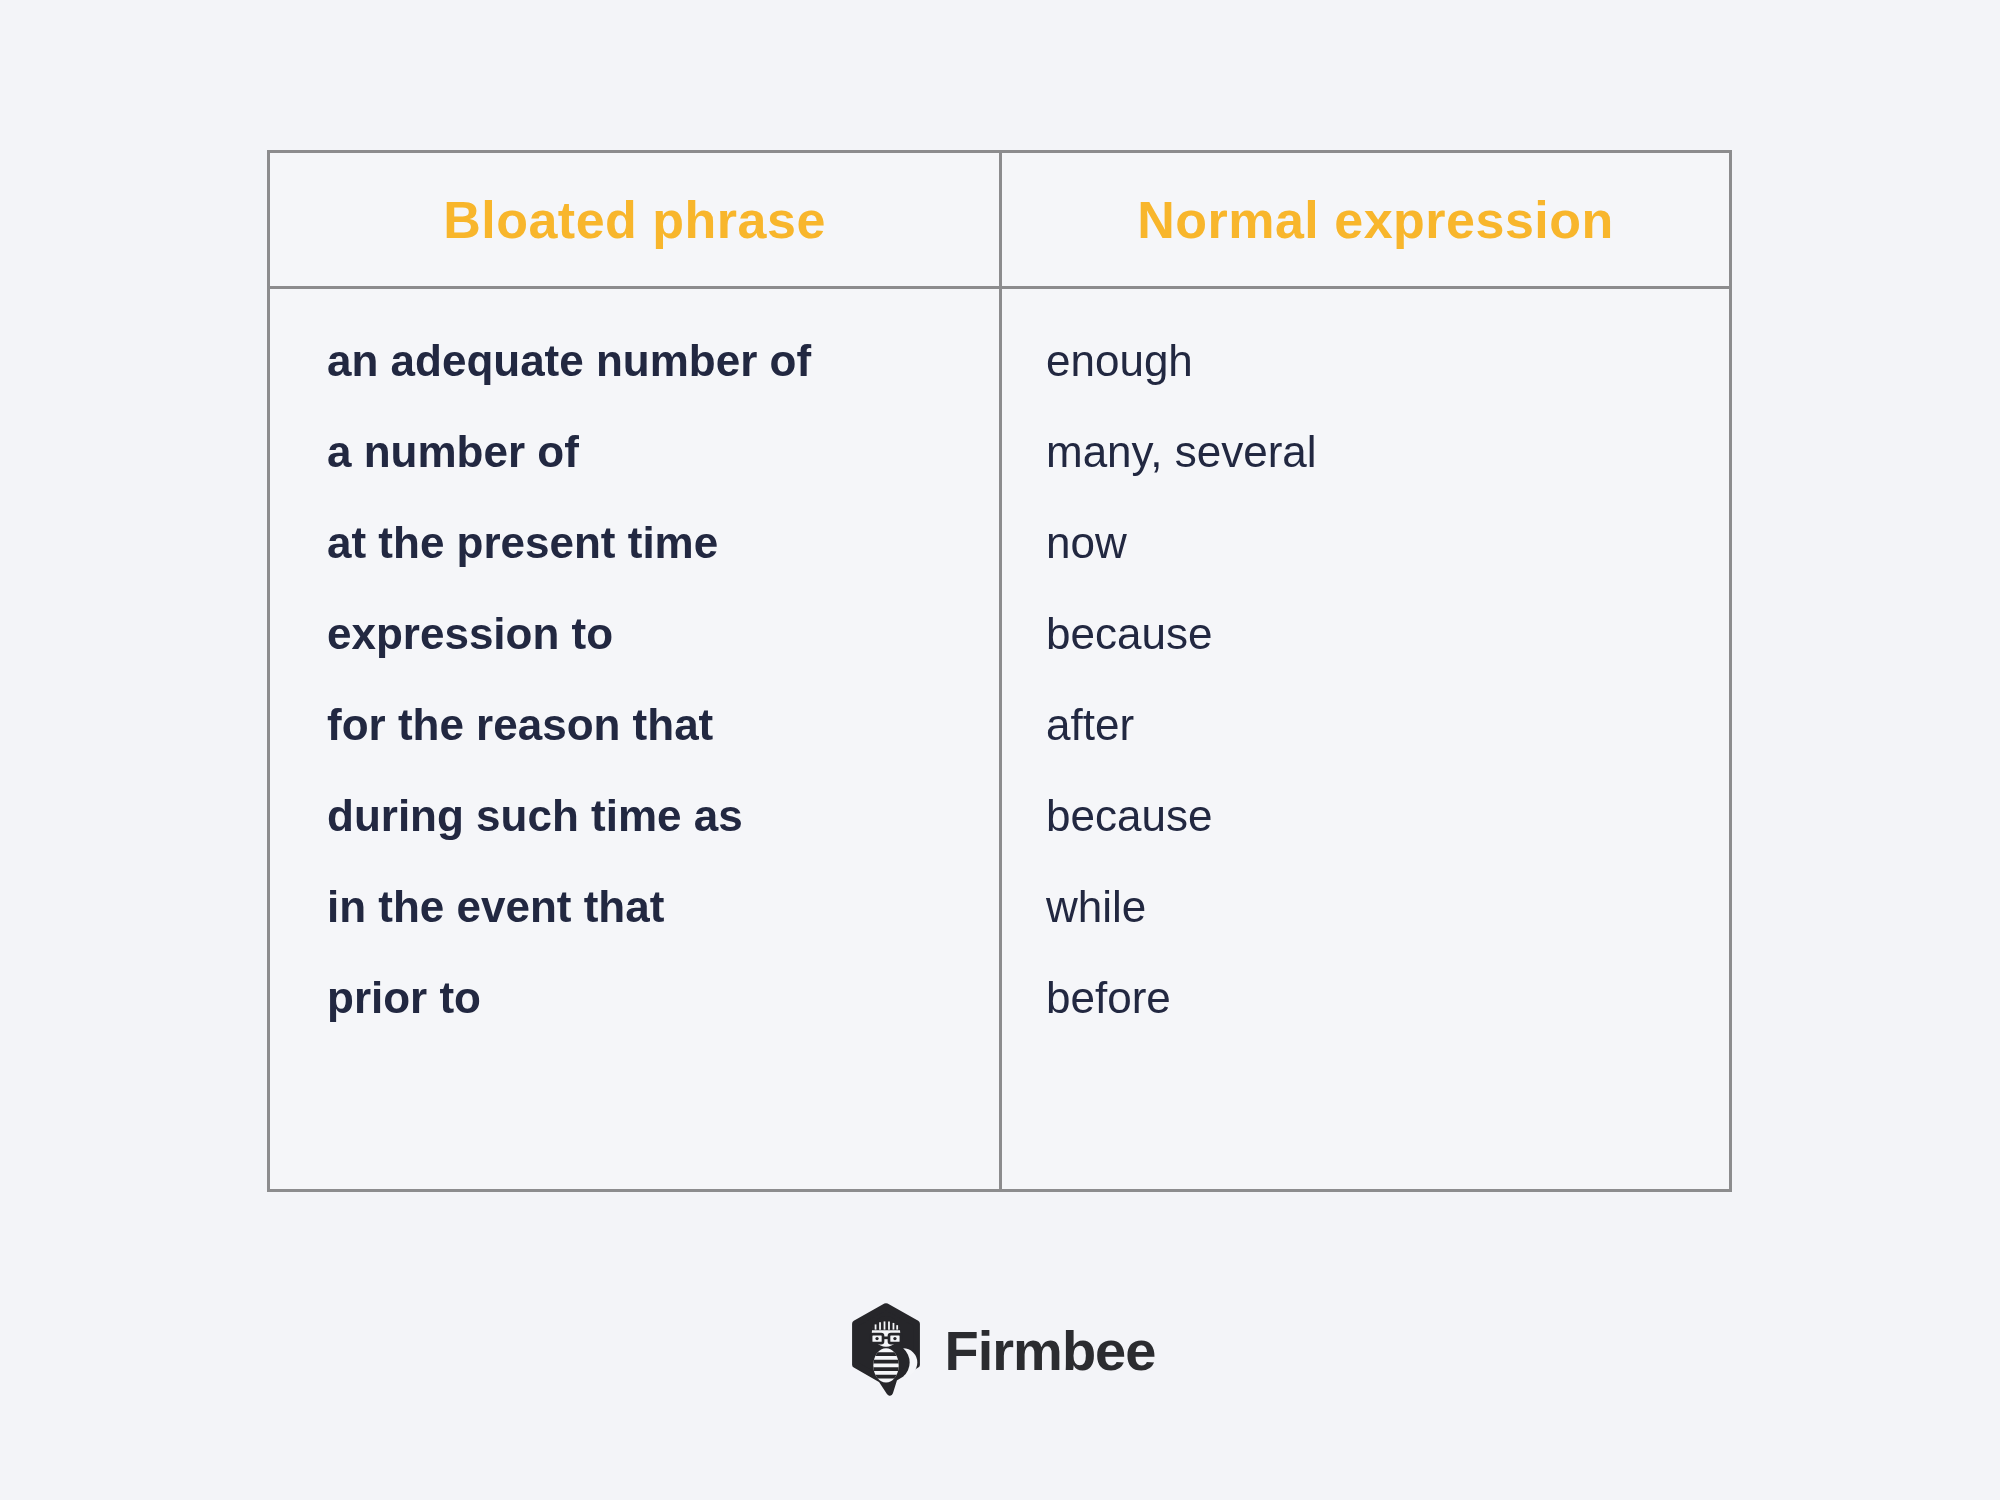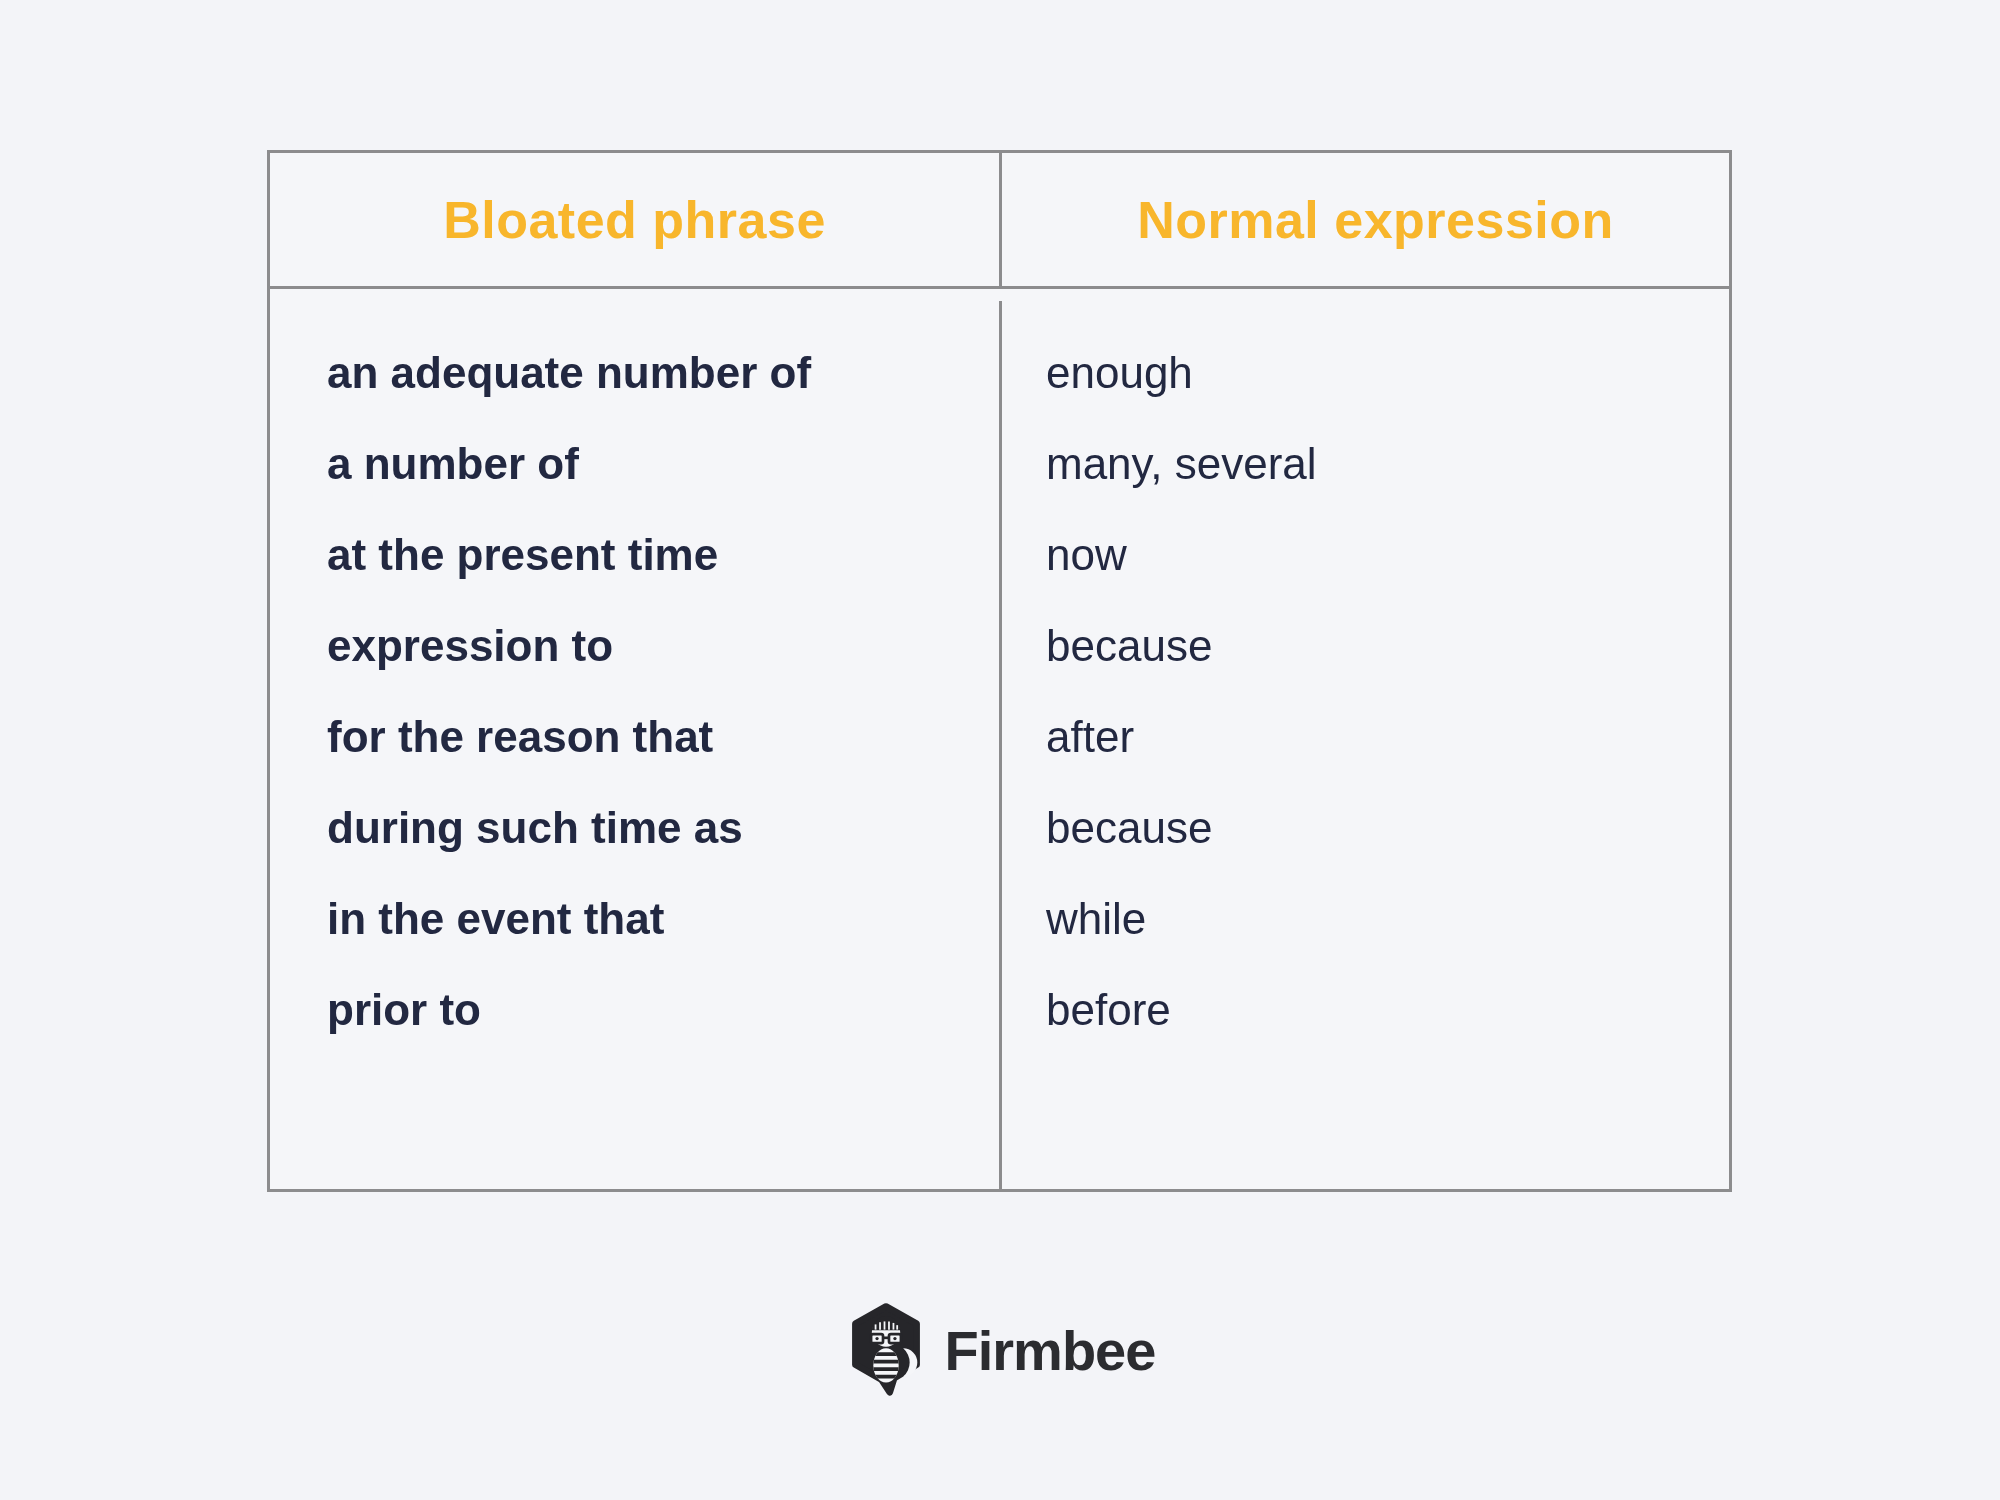--- a/index.html
+++ b/index.html
@@ -46,21 +46,20 @@
     width: 732px;
     box-sizing: border-box;
     border-right: 3px solid var(--border, #8C8C8E);
   }
   .th-right { flex: 1; padding-left: 20px; }
 
   .tbody {
     display: flex;
     flex: 1;
     min-height: 0;
-    margin-top: 12px;
   }
   .col {
     box-sizing: border-box;
     padding-top: 26px;
   }
   .col-left {
     width: 732px;
     border-right: 3px solid var(--border, #8C8C8E);
     padding-left: 57px;
   }

